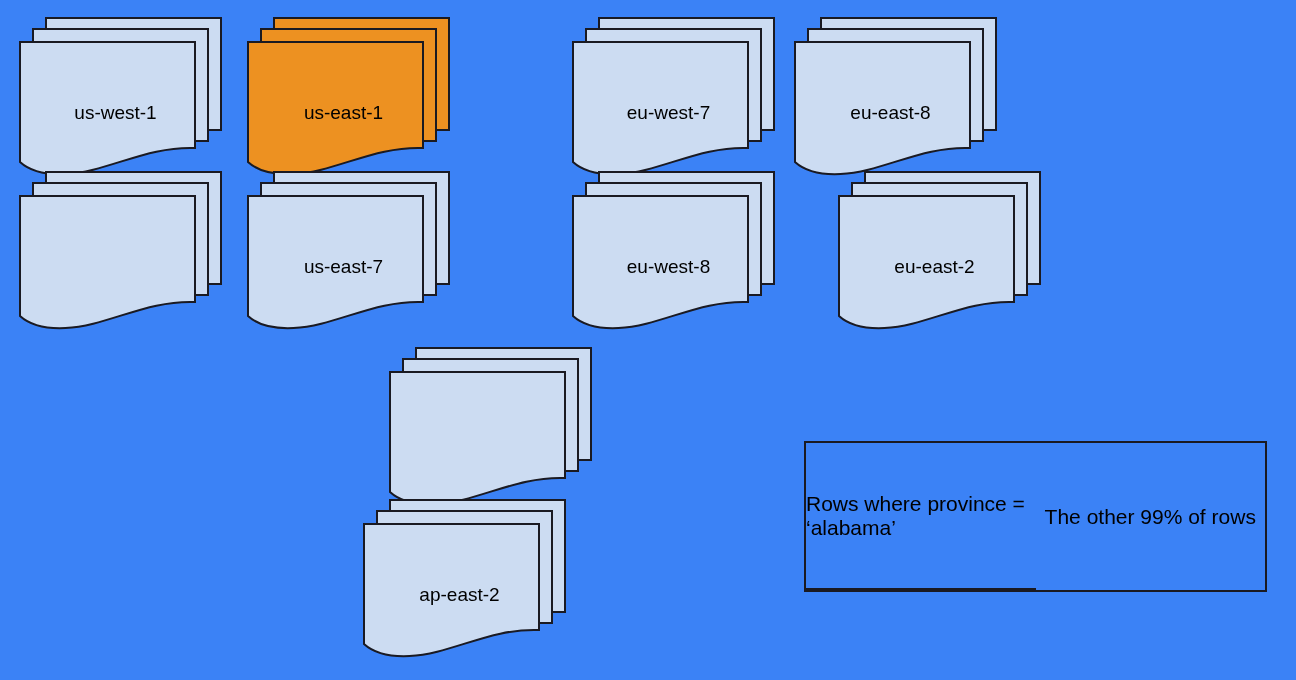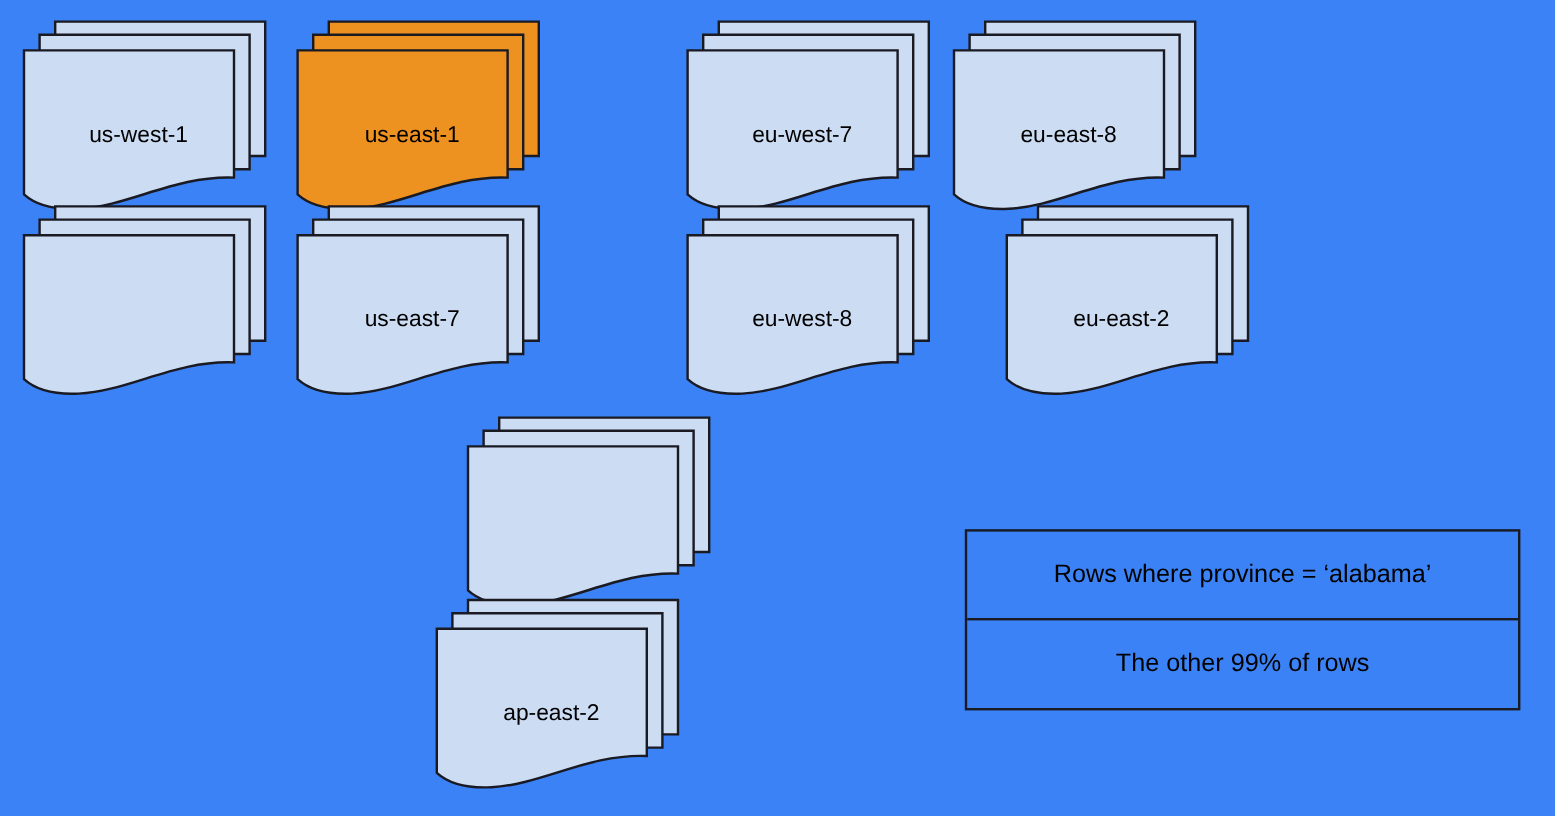--- a/index.html
+++ b/index.html
@@ -44,21 +44,21 @@
   }
   .legend {
     position: absolute;
     left: 804px;
     top: 441px;
     width: 463px;
     height: 151px;
     border: 2px solid #1a1a22;
     box-sizing: border-box;
     display: flex;
-    flex-direction: column;
+    flex-direction: row;
   }
   .legend-row {
     flex: 1 1 50%;
     display: flex;
     align-items: center;
     justify-content: center;
     font-size: 21px;
     color: #000000;
     box-sizing: border-box;
   }

